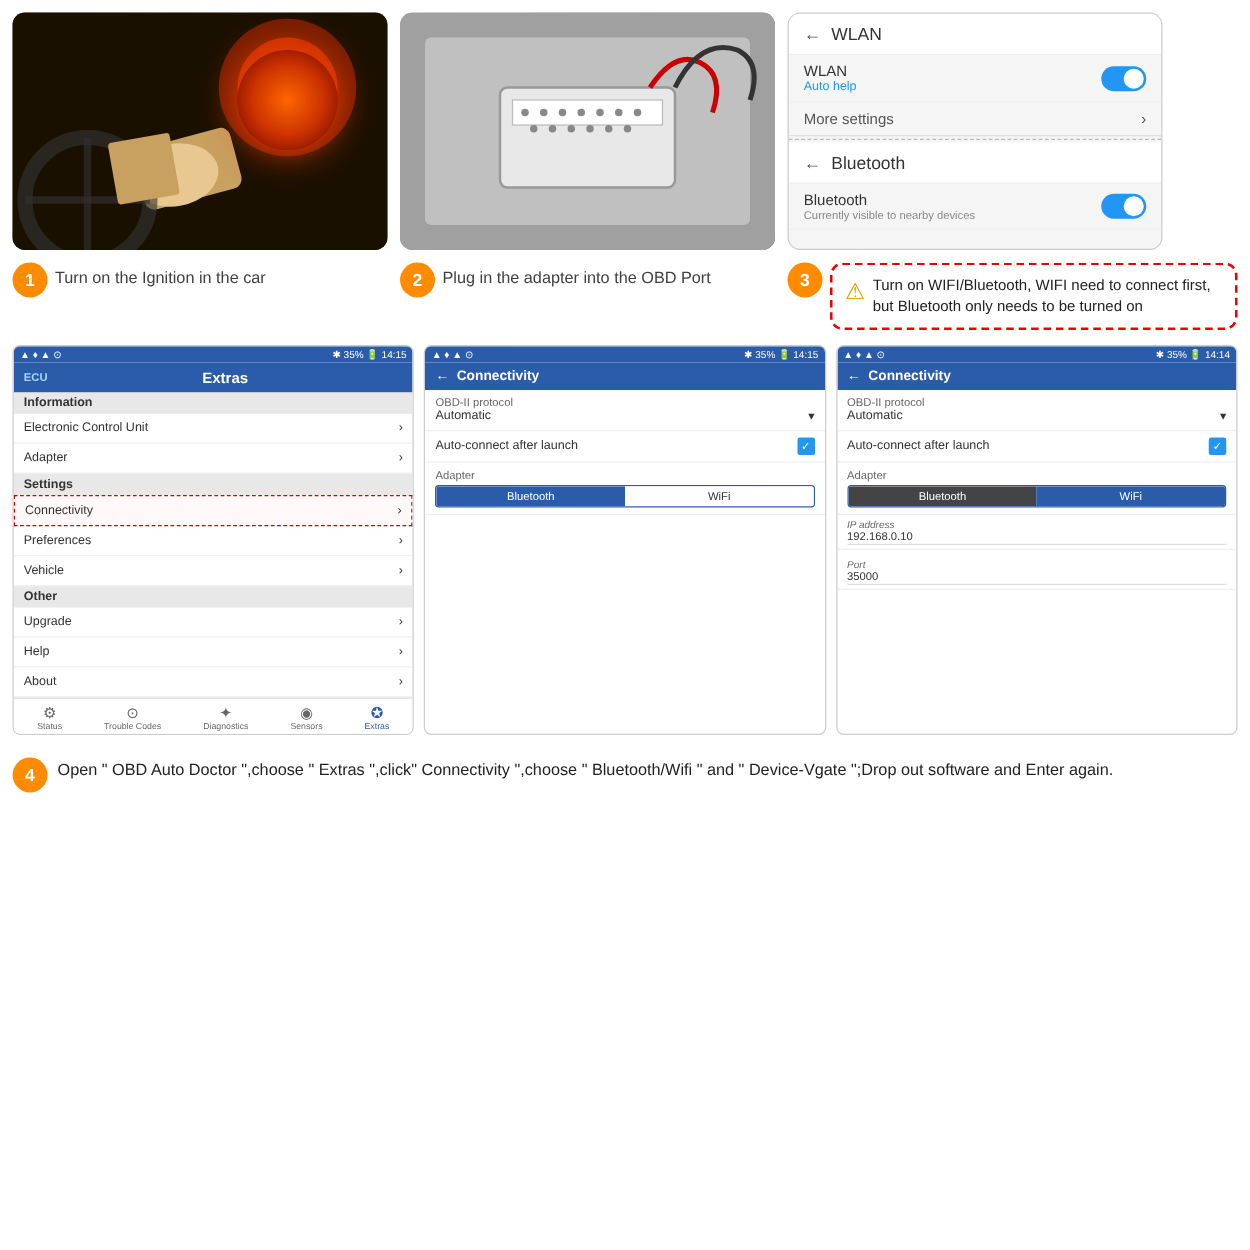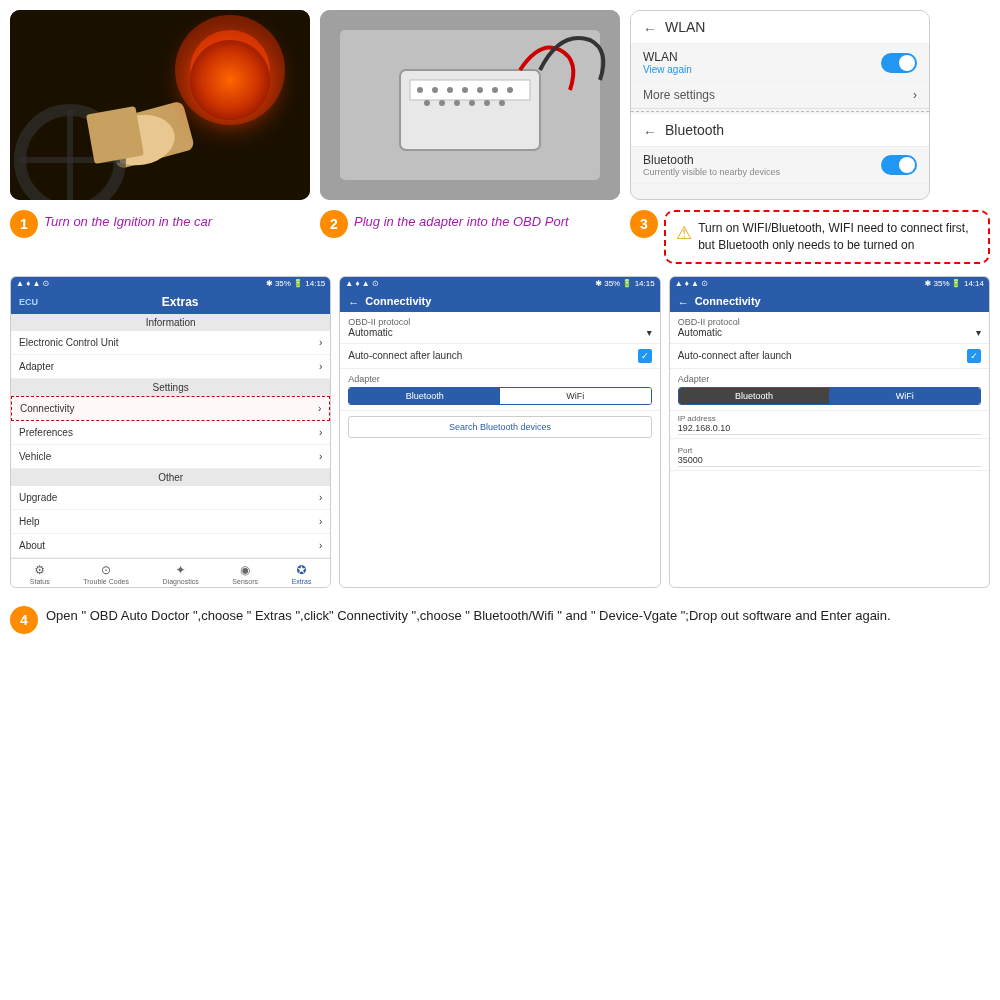--- a/index.html
+++ b/index.html
@@ -165,24 +165,23 @@
       font-size: 14px;
       font-weight: bold;
       display: flex;
       align-items: center;
       justify-content: center;
       flex-shrink: 0;
     }
 
     .step-text {
       font-size: 13px;
-      color: #a21caf;
+      color: #404040;
       line-height: 1.4;
       padding-top: 3px;
-      font-style: italic;
     }
 
     .step-warning-box {
       border: 2px dashed #e00;
       border-radius: 10px;
       padding: 8px 10px;
       display: flex;
       align-items: flex-start;
       gap: 6px;
       flex: 1;
@@ -239,23 +238,22 @@
     }
     .ecu-label {
       font-size: 9px;
       color: #aad4ff;
     }
 
     .phone-section-header {
       background: #e8e8e8;
       padding: 3px 8px;
       font-size: 10px;
-      font-weight: normal;
-      color: #333;
-      text-align: center;
+      font-weight: bold;
+      color: #333;
     }
 
     .phone-menu-item {
       display: flex;
       justify-content: space-between;
       align-items: flex-start;
       padding: 6px 8px;
       border-bottom: 1px solid #f0f0f0;
       font-size: 10px;
       color: #333;
@@ -370,20 +368,21 @@
       color: #2a5caa;
     }
 
     .ip-row {
       padding: 3px 8px;
       border-bottom: 1px solid #eee;
     }
     .ip-label {
       font-size: 8px;
       color: #666;
+      font-style: italic;
     }
     .ip-value {
       font-size: 9px;
       color: #333;
       border-bottom: 1px solid #ddd;
       padding-bottom: 1px;
     }
 
     
     .phone-bottom-nav {
@@ -480,21 +479,21 @@
 
     <div class="photo-settings photo-box" style="width:300px; height:190px; border:1px solid #ccc; background:#f5f5f5;">
 
       <div class="settings-header">
         <span class="back-arrow">←</span>
         <span class="title">WLAN</span>
       </div>
       <div class="settings-row">
         <div>
           <div class="settings-label">WLAN</div>
-          <div class="settings-sublabel">View again</div>
+          <div class="settings-sublabel">Auto help</div>
         </div>
         <div class="toggle-on"></div>
       </div>
       <div class="settings-more">
         <span class="settings-label">More settings</span>
         <span class="chevron-right">›</span>
       </div>
 
       <div style="border-top: 1px dashed #bbb; margin: 2px 0;"></div>
 
@@ -630,21 +629,20 @@
         <span>Auto-connect after launch</span>
         <div class="checkbox-blue">✓</div>
       </div>
       <div class="adapter-row">
         <div class="adapter-label">Adapter</div>
         <div class="adapter-tabs">
           <div class="adapter-tab active-blue">Bluetooth</div>
           <div class="adapter-tab inactive">WiFi</div>
         </div>
       </div>
-      <div class="search-btn">Search Bluetooth devices</div>
     </div>
 
     <div class="phone-screen">
       <div class="phone-status">
         <span>▲ ♦ ▲ ⊙</span>
         <span>✱ 35% 🔋 14:14</span>
       </div>
       <div class="phone-connectivity-header">
         <span>←</span>
         <span>Connectivity</span>

